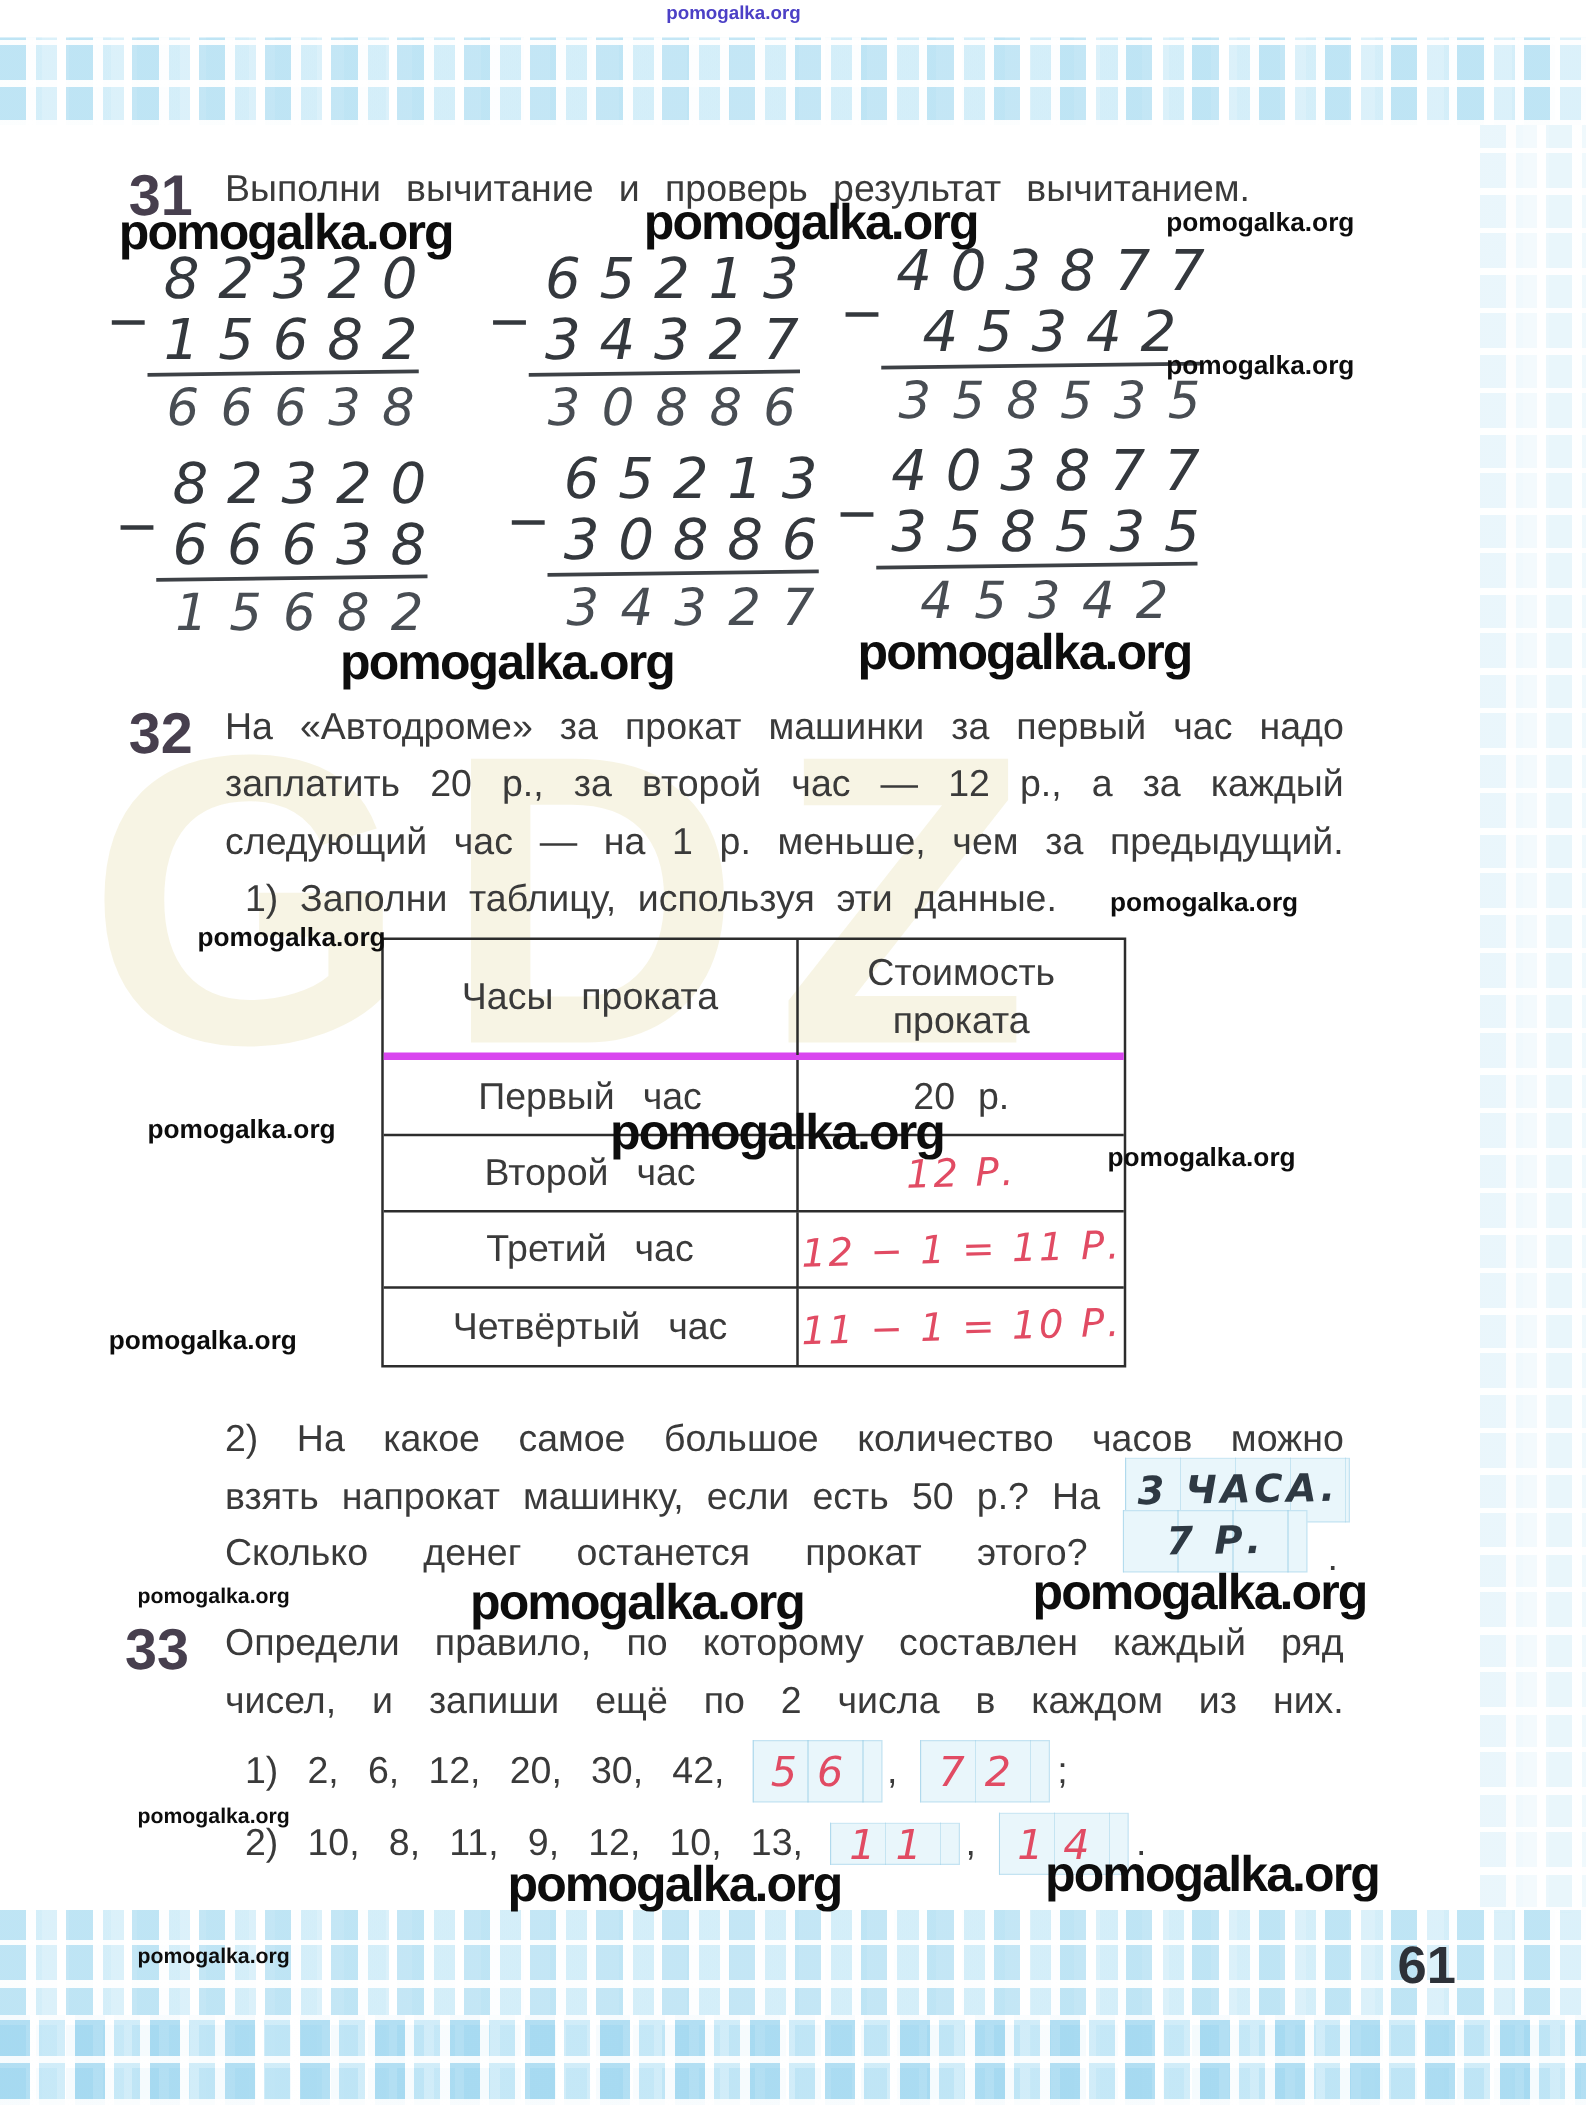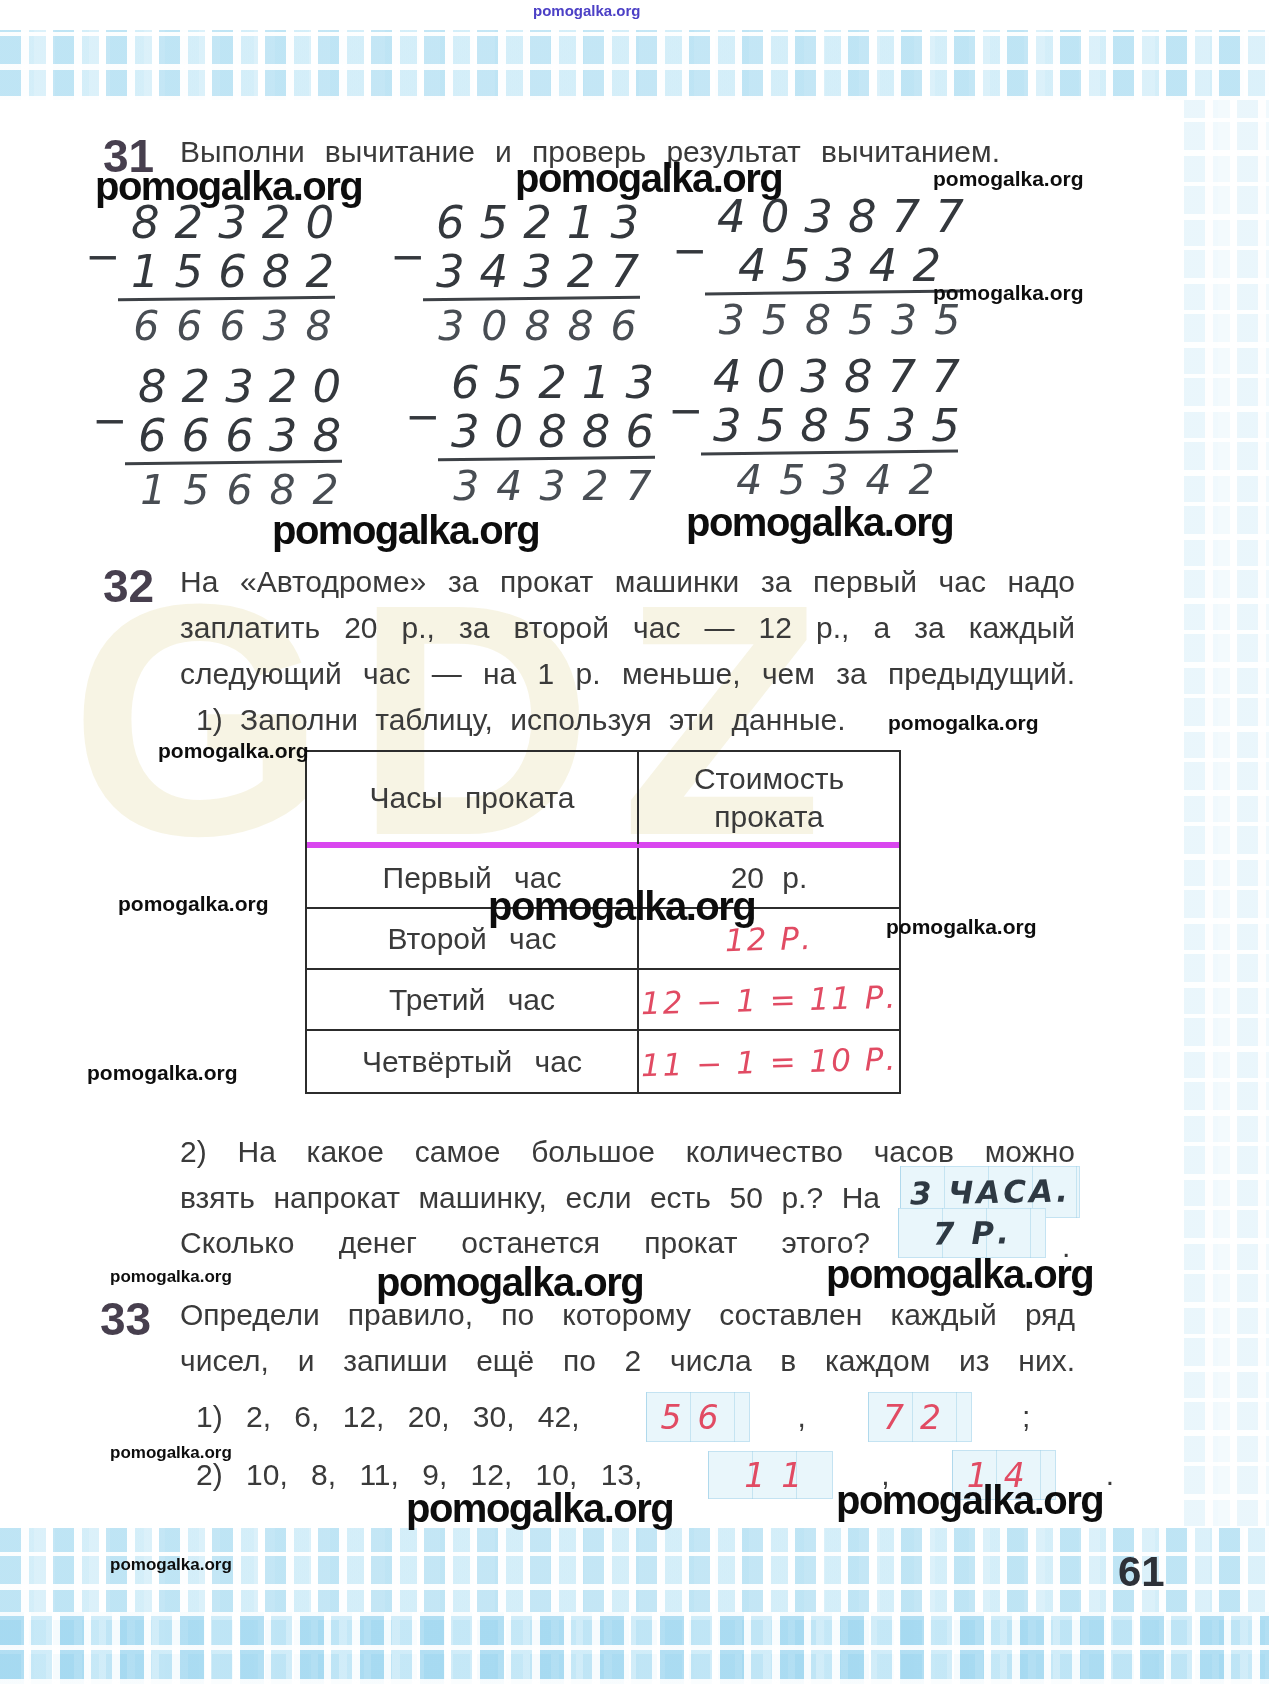--- a/index.html
+++ b/index.html
@@ -76,21 +76,21 @@
     background:#e9f6fb;
     background-image:repeating-linear-gradient(90deg, rgba(130,195,224,0.35) 0 1px, rgba(0,0,0,0) 1px 44px);
     box-shadow:inset 0 0 0 1px rgba(150,205,230,0.45);
     z-index:2;
   }
   .hw-ink { font-family:"DejaVu Sans",sans-serif; font-style:italic; font-weight:bold;
             color:#2e3943; font-size:31px; letter-spacing:3px; white-space:nowrap; }
   .seq-red { font-family:"DejaVu Sans",sans-serif; font-style:italic; color:#e14b63;
              font-size:33px; letter-spacing:16px; }
 
-  .seqline { display:flex; align-items:center; z-index:2; position:absolute;gap:44px; }
+  .seqline { display:flex; align-items:center; z-index:2; position:absolute; }
   .seq-print { font-size:30px; color:#3a3a3a; word-spacing:15px; white-space:nowrap; }
   .seq-punct { font-size:30px; color:#3a3a3a; }
 
   .pageno { font-size:42px; font-weight:bold; color:#2d3138; z-index:6; }
 </style>
 </head>
 <body>
 
 <div class="page">
 
@@ -256,21 +256,21 @@
     <span class="abox" style="width:104px; height:50px; margin-left:18px;">
       <span class="seq-red">72</span>
     </span>
     <span class="seq-punct" style="margin-left:6px;">;</span>
   </div>
 
   <div class="abs wm wm-xs" style="left:110px; top:1444px;">pomogalka.org</div>
 
   <div class="seqline" style="left:196px; top:1450px;">
     <span class="seq-print">2) 10, 8, 11, 9, 12, 10, 13,</span>
-    <span class="abox" style="width:104px; height:48px; margin-left:22px;padding-left:21px;">
+    <span class="abox" style="width:104px; height:34px; margin-left:22px;">
       <span class="seq-red">11</span>
     </span>
     <span class="seq-punct" style="margin-left:4px;">,</span>
     <span class="abox" style="width:104px; height:50px; margin-left:18px;">
       <span class="seq-red">14</span>
     </span>
     <span class="seq-punct" style="margin-left:6px;">.</span>
   </div>
 
   <div class="abs wm wm-lg" style="left:406px; top:1488px;">pomogalka.org</div>

